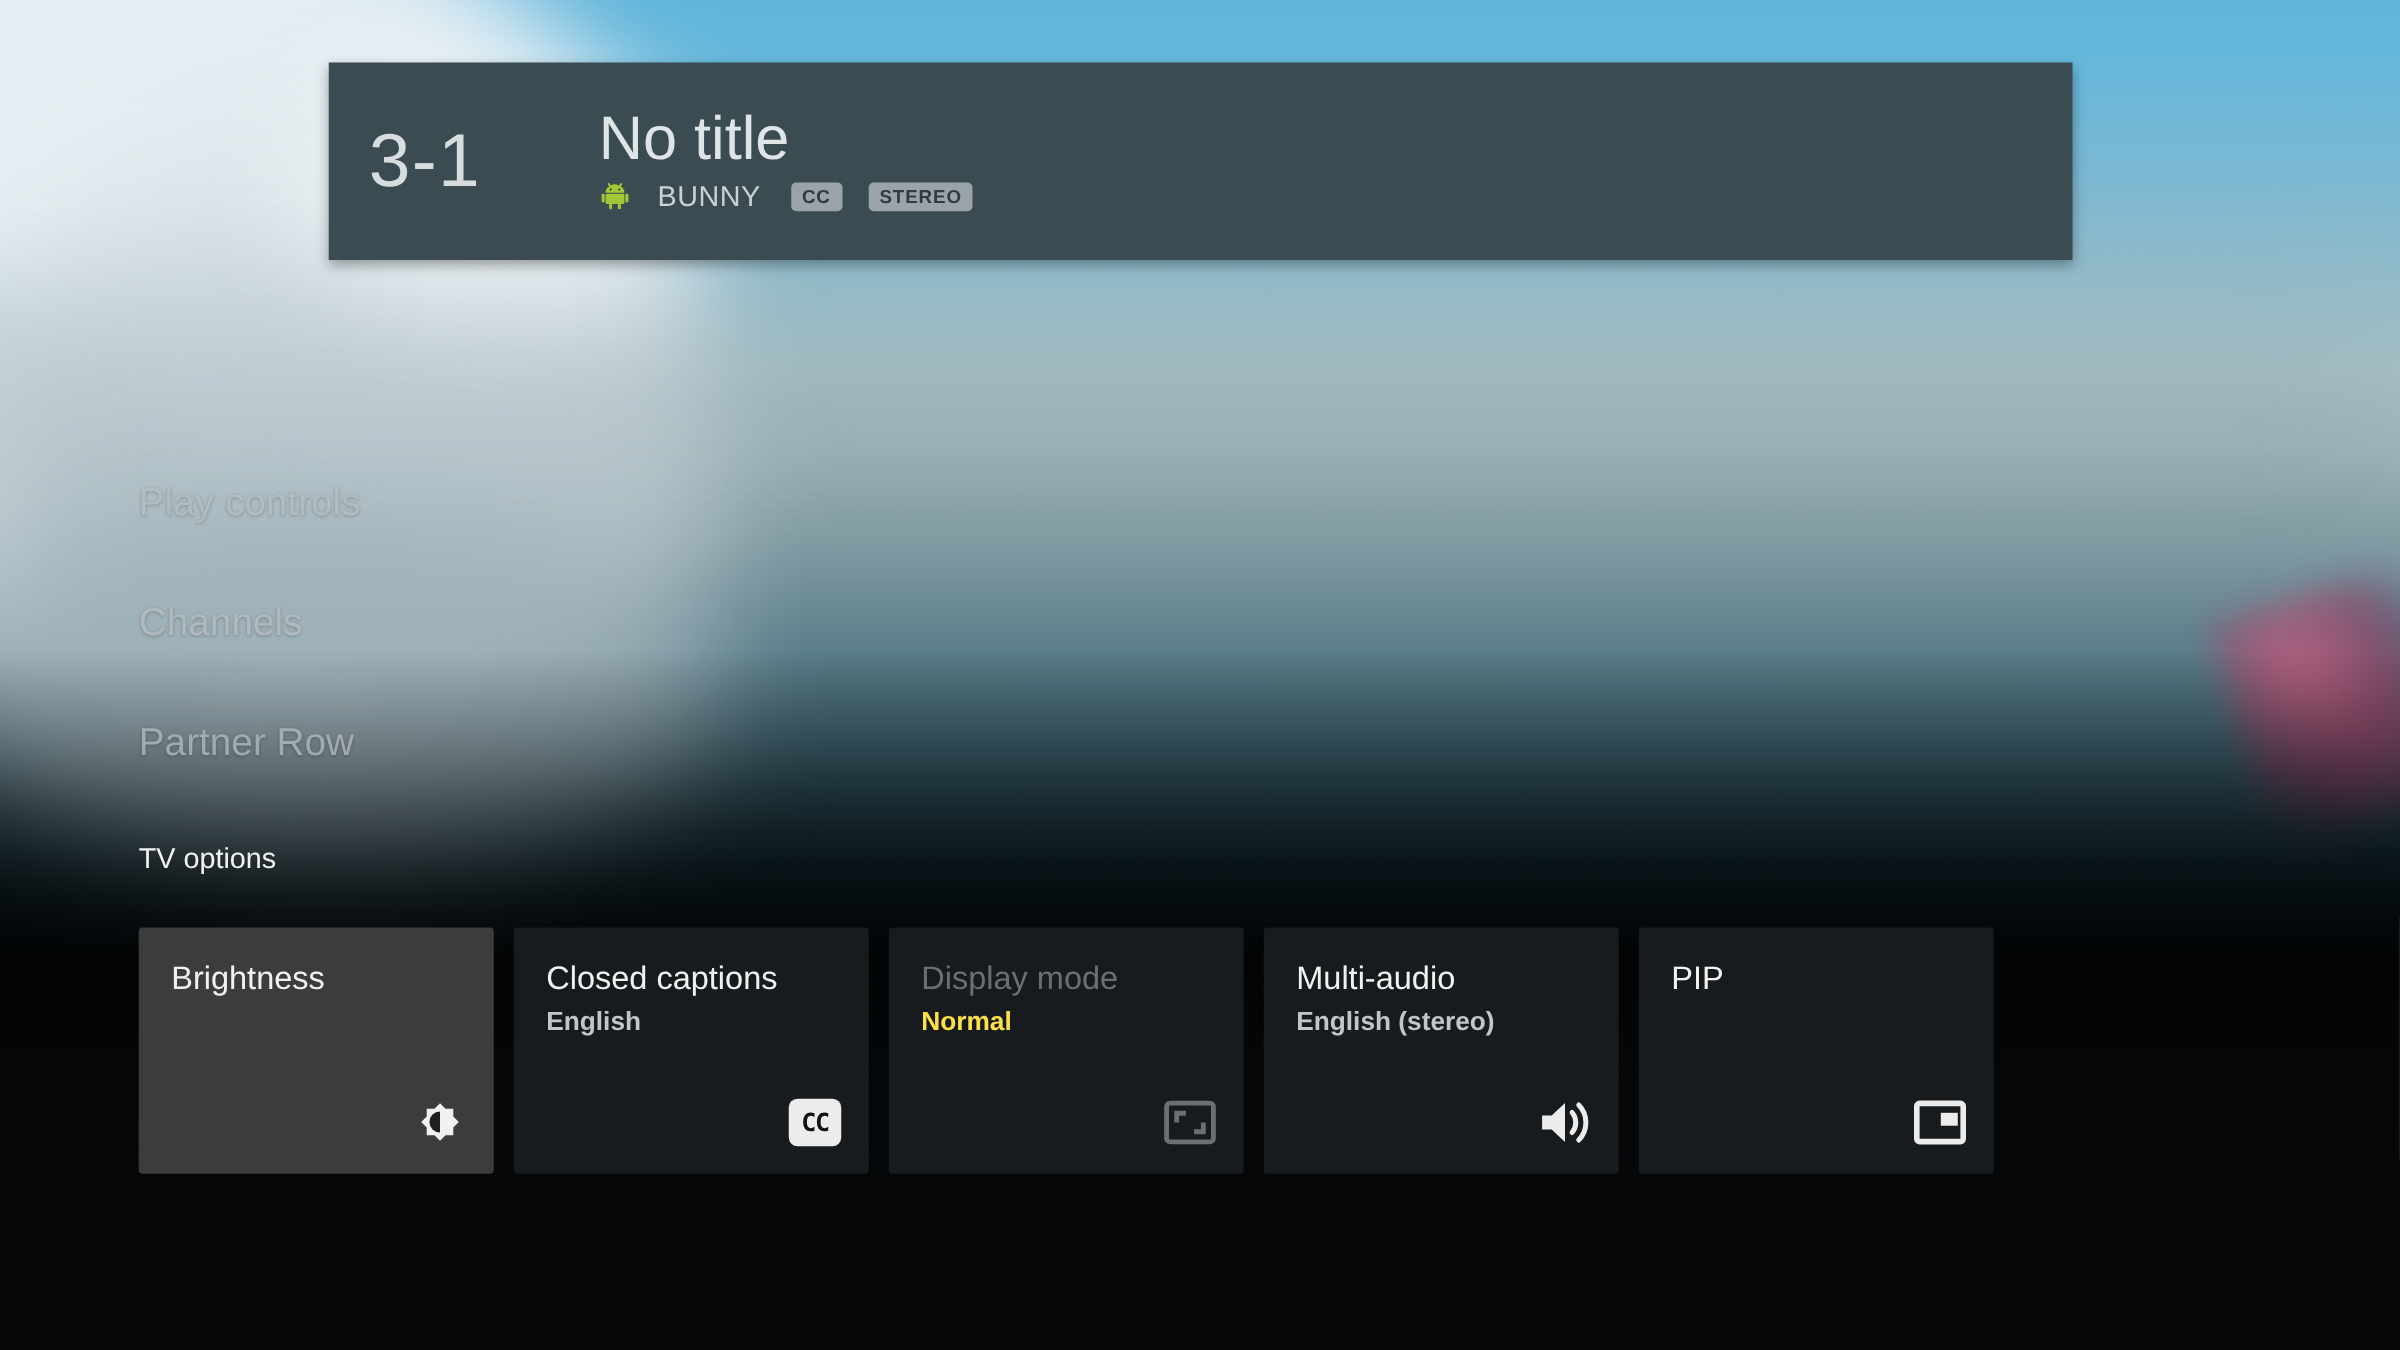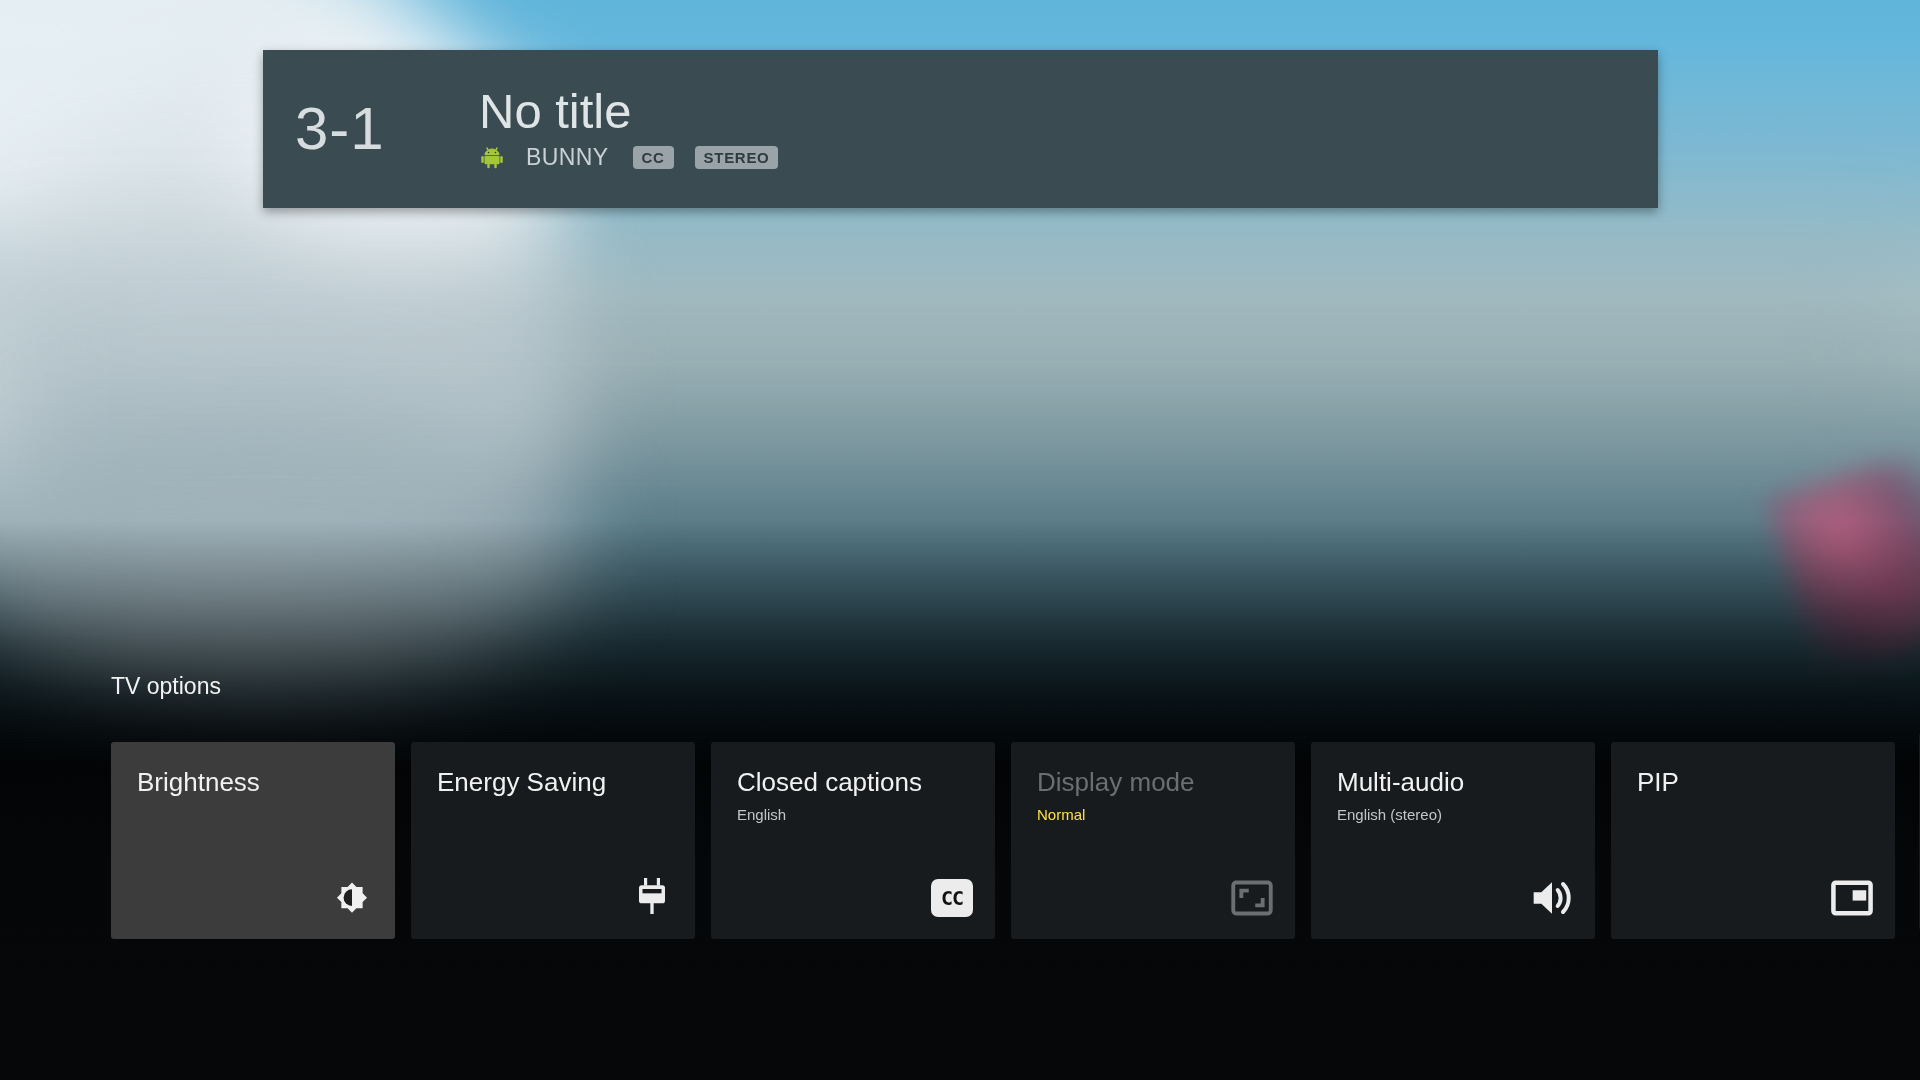--- a/index.html
+++ b/index.html
@@ -205,22 +205,22 @@
     background: #3c3c3c;
   }
   .card-title {
     color: #f1f1f1;
     font-size: 26px;
     font-weight: 400;
     line-height: 1.15;
   }
   .card-sub {
     color: #c2c6c8;
-    font-size: 15px;
-    font-weight: 400;
+    font-size: 21px;
+    font-weight: 700;
     margin-top: 8px;
   }
   .card.disabled .card-title { color: #6b6f71; }
   .card.disabled .card-sub   { color: #fde047; }
   .card-icon {
     position: absolute;
     right: 20px;
     bottom: 18px;
     width: 46px;
     height: 46px;
@@ -288,49 +288,40 @@
             </g>
           </svg>
         </span>
         <span class="banner-app">BUNNY</span>
         <span class="chip">CC</span>
         <span class="chip">STEREO</span>
       </div>
     </div>
   </div>
 
+  <div class="menu">
+    <div class="menu-item">Play controls</div>
+    <div class="menu-item">Channels</div>
+    <div class="menu-item">Partner Row</div>
+  </div>
 
   <div class="section-title">TV options</div>
 
   <div class="cards">
 
     <div class="card focused">
       <div class="card-title">Brightness</div>
       <div class="card-icon">
         <svg width="44" height="44" viewBox="0 0 24 24">
           <path fill="#f0f0f0" d="M12 1.6l2.4 2.4h3.4v3.4l2.4 2.4-2.4 2.4v3.4h-3.4L12 18l-2.4-2.4H6.2v-3.4L3.8 9.8l2.4-2.4V4h3.4L12 1.6z" transform="translate(0,2)"></path>
           <path fill="#1f1f1f" d="M12 7.2a4.6 4.6 0 0 0 0 9.2z" transform="translate(0,0)"></path>
         </svg>
       </div>
     </div>
 
-    <div class="card">
-      <div class="card-title">Energy Saving</div>
-      <div class="card-icon">
-        <svg width="40" height="44" viewBox="0 0 24 26">
-          <g fill="#ececec">
-            <rect x="7.2" y="1" width="1.9" height="4.5"></rect>
-            <rect x="14.9" y="1" width="1.9" height="4.5"></rect>
-            <rect x="4.2" y="5.4" width="15.6" height="10.8" rx="1.6"></rect>
-            <rect x="11" y="16" width="2" height="6.6"></rect>
-          </g>
-          <rect x="6.3" y="7.6" width="11.4" height="2.6" fill="#171b1d"></rect>
-        </svg>
-      </div>
-    </div>
 
     <div class="card">
       <div class="card-title">Closed captions</div>
       <div class="card-sub">English</div>
       <div class="card-icon">
         <div class="cc-chip">CC</div>
       </div>
     </div>
 
     <div class="card disabled">

